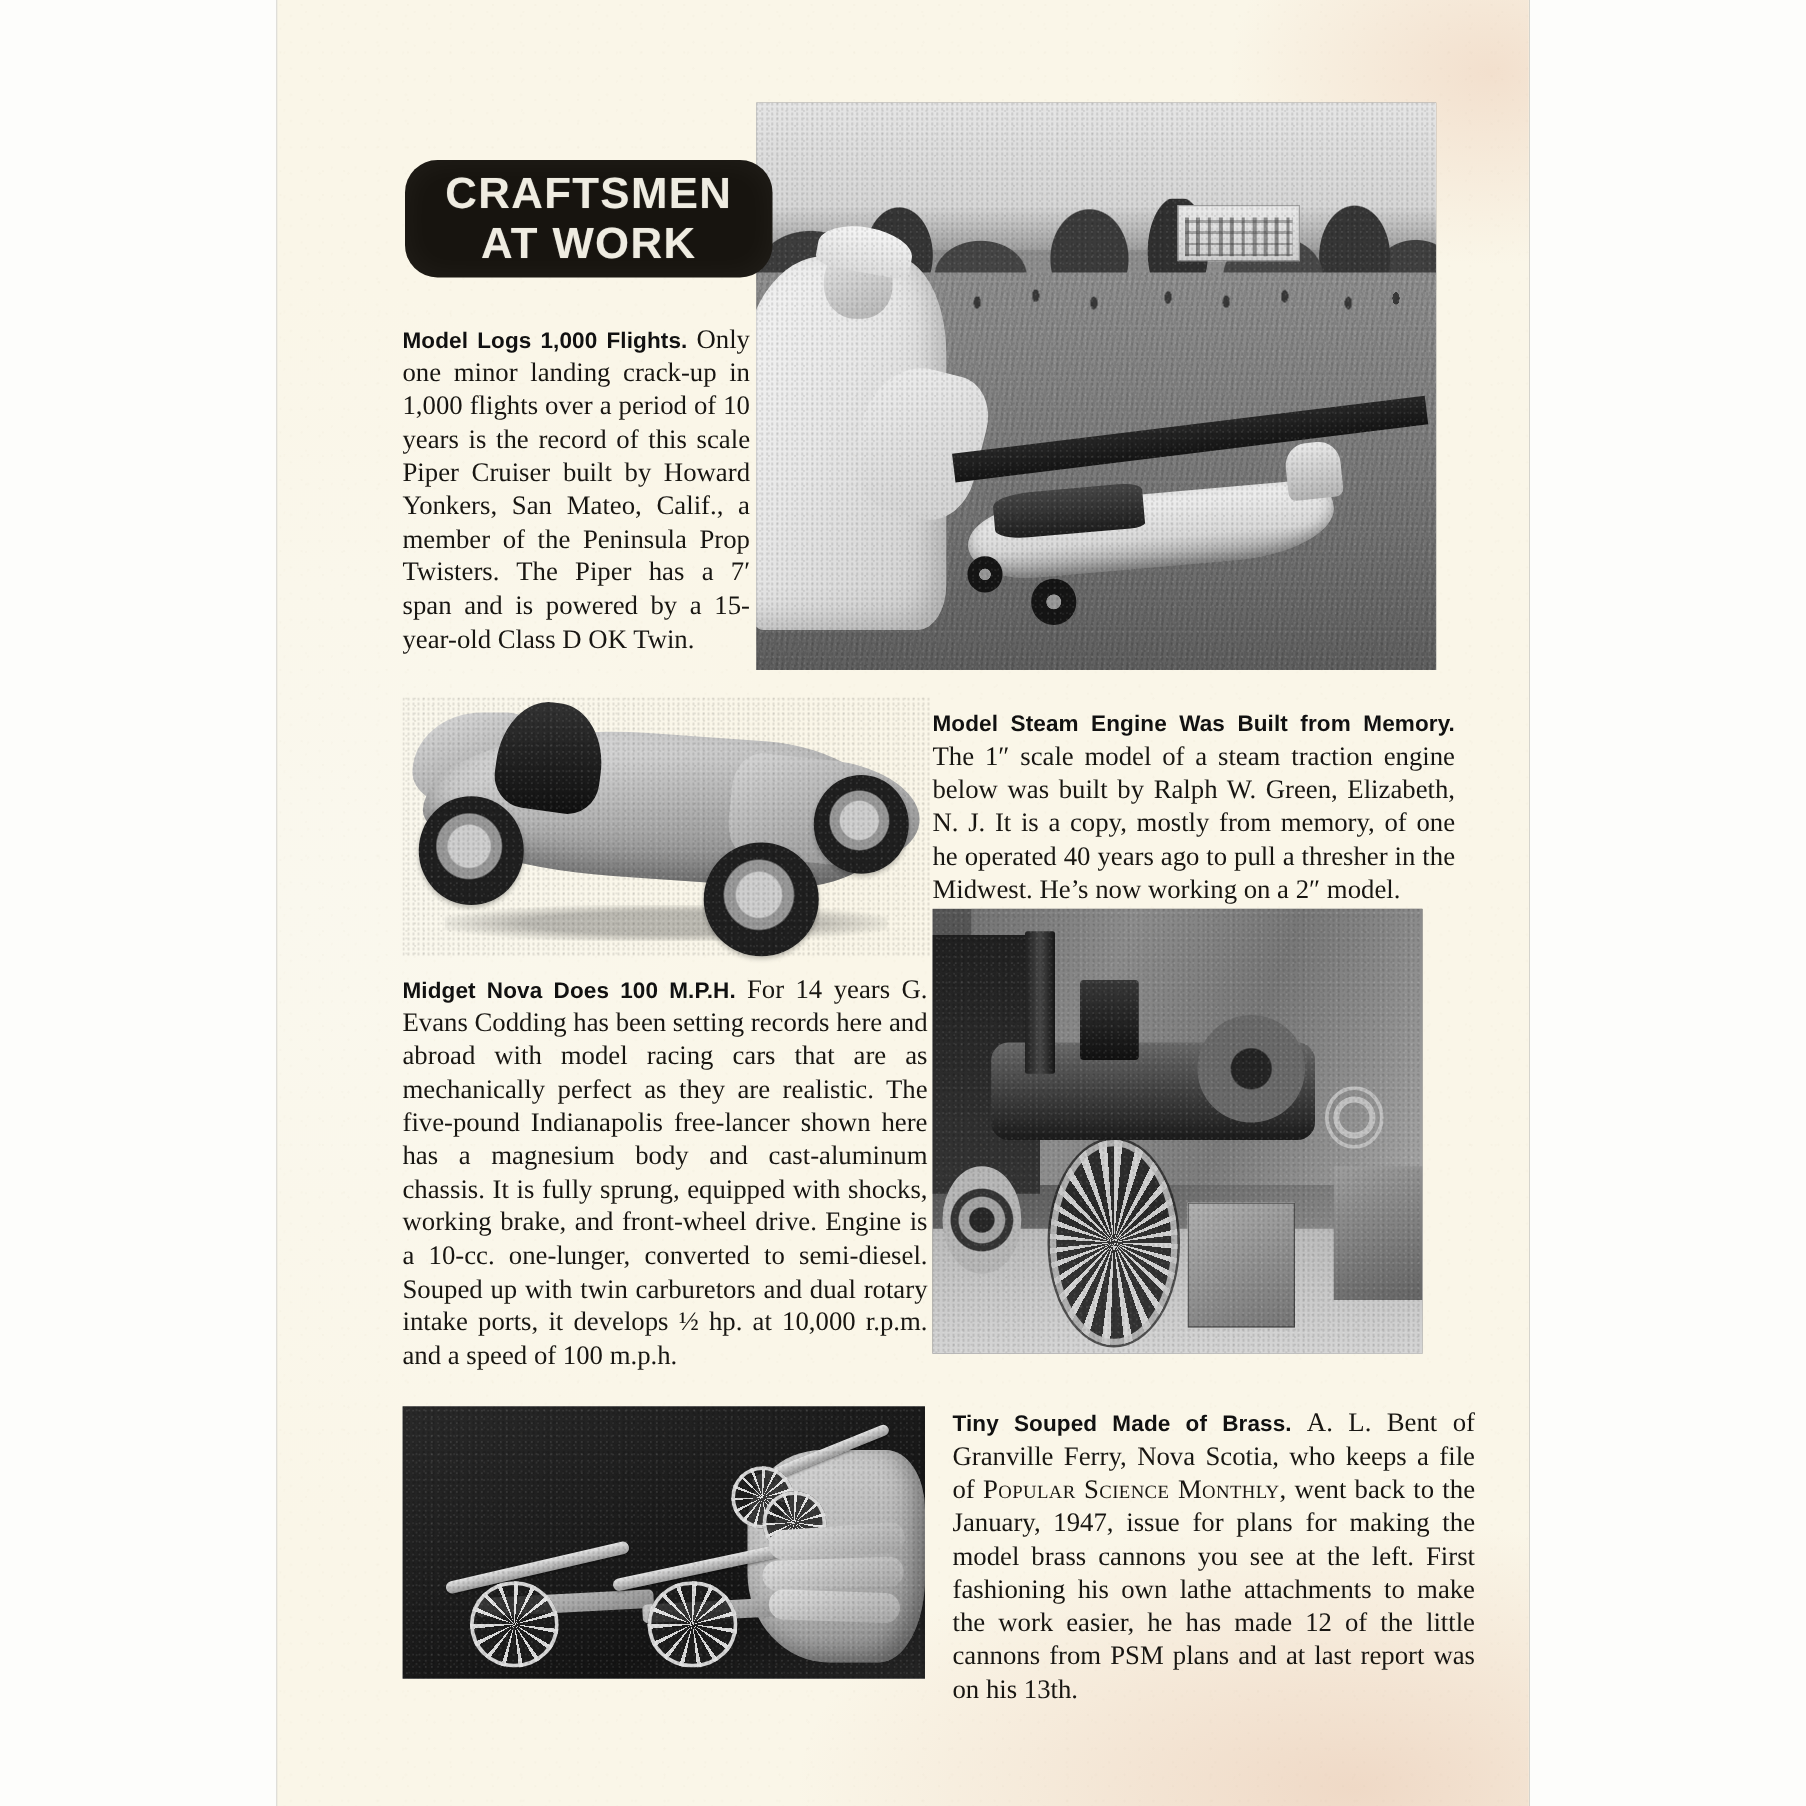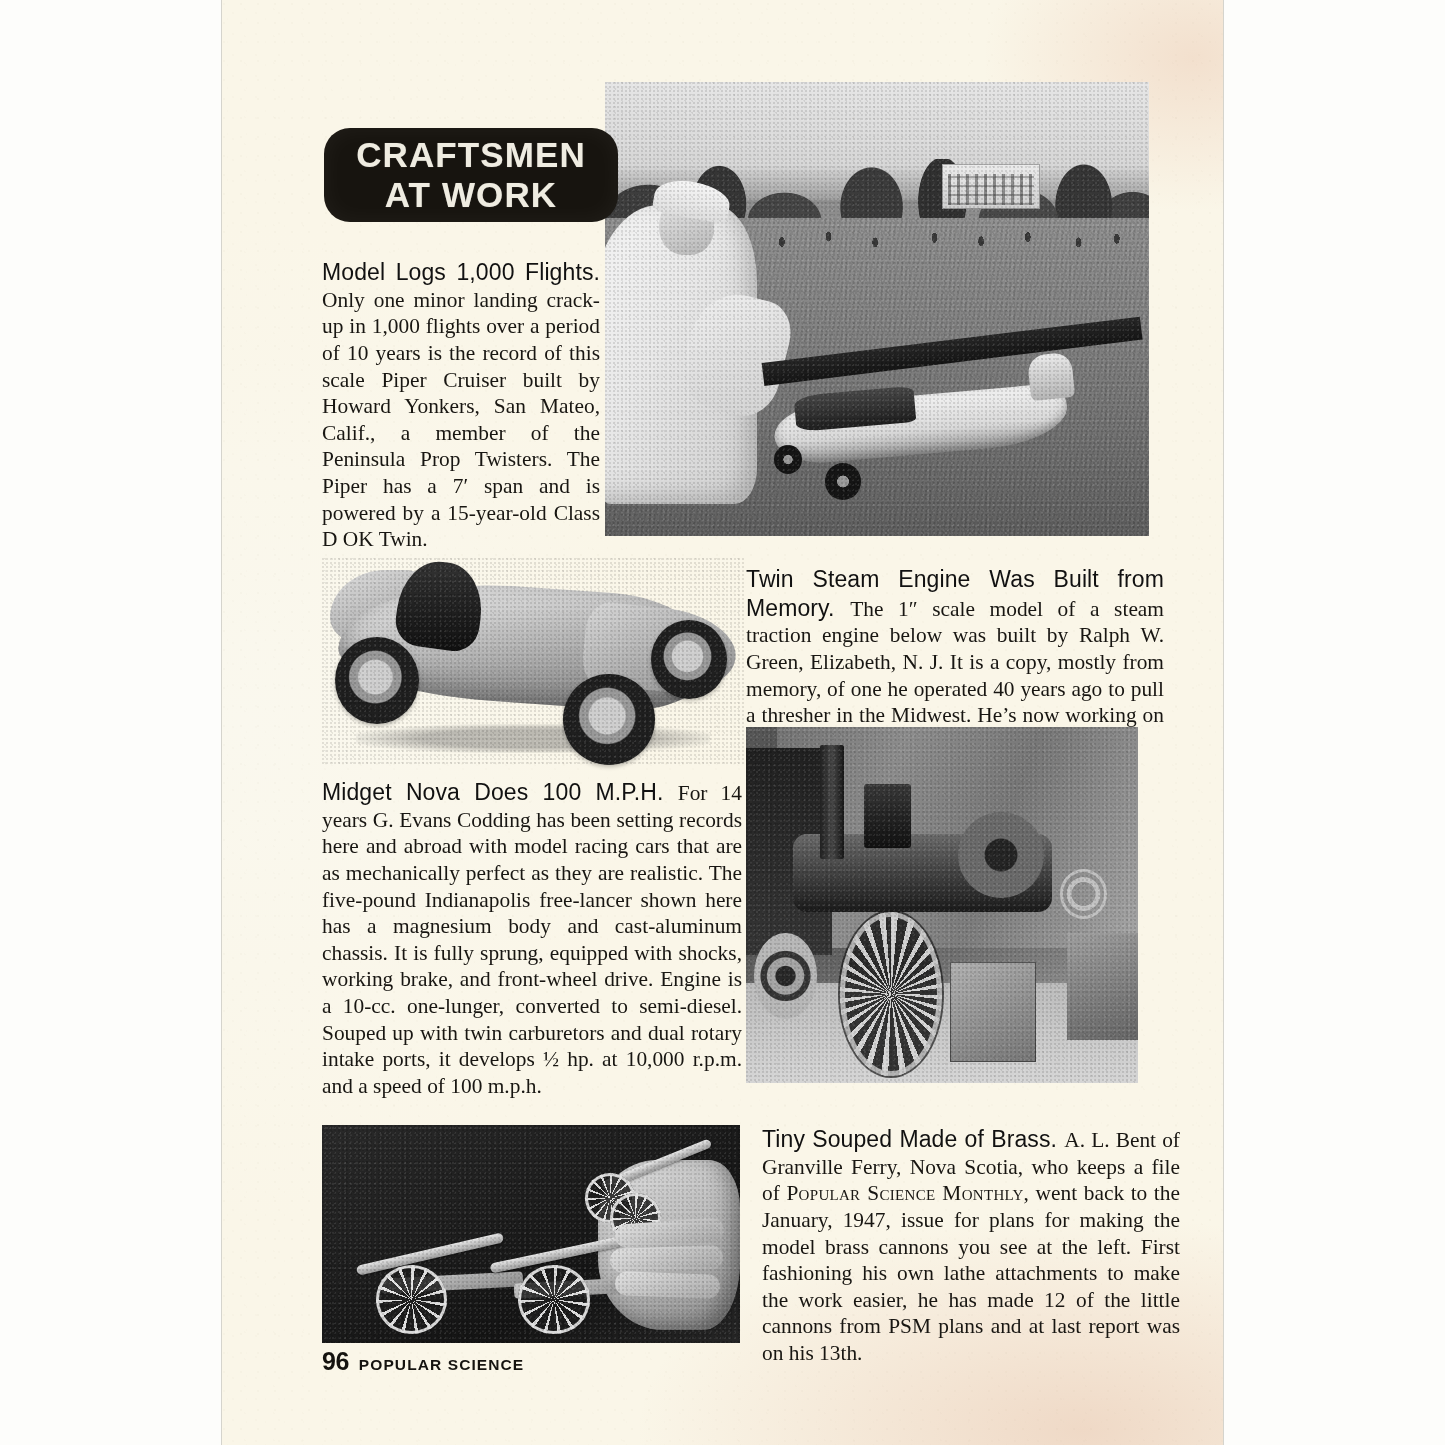--- a/index.html
+++ b/index.html
@@ -414,22 +414,22 @@
     font-family: "Liberation Serif", serif;
     font-size: 21.4px;
     line-height: 1.245;
     color: #181612;
     text-align: justify;
     text-justify: inter-word;
     hyphens: manual;
   }
   .col b, .lead {
     font-family: "Liberation Sans", sans-serif;
-    font-weight: 400;
-    font-size: 23px;
+    font-weight: 700;
+    font-size: 18px;
     letter-spacing: .1px;
     color: #111;
   }
   .sc { font-variant: small-caps; letter-spacing: .3px; }
 
   #txt-plane   { left:100px; top:258px;  width:278px; }
   #txt-steam   { left:524px; top:565px;  width:418px; }
   #txt-racer   { left:100px; top:778px;  width:420px; }
   #txt-cannons { left:540px; top:1125px; width:418px; }
 
@@ -492,21 +492,21 @@
         <div class="nose"></div>
         <div class="cockpit"></div>
         <div class="rw rw1"></div>
         <div class="rw rw2"></div>
         <div class="rw rw3"></div>
       </div>
       <div class="grain"></div>
     </div>
 
     <div class="col" id="txt-steam">
-      <span class="lead">Twin Steam Engine Was Built from Memory. </span>
+      <span class="lead">Model Steam Engine Was Built from Memory. </span>
       <span>The 1″ scale model of a steam traction engine below was built by Ralph W. Green, Elizabeth, N. J. It is a copy, mostly from memory, of one he operated 40 years ago to pull a thresher in the Midwest. He’s now working on a 2″ model.</span>
     </div>
 
     <div class="col" id="txt-racer">
       <span class="lead">Midget Nova Does 100 M.P.H. </span>
       <span>For 14 years G. Evans Codding has been setting records here and abroad with model racing cars that are as mechanically perfect as they are realistic. The five-pound Indianapolis free-lancer shown here has a magnesium body and cast-aluminum chassis. It is fully sprung, equipped with shocks, working brake, and front-wheel drive. Engine is a 10-cc. one-lunger, converted to semi-diesel. Souped up with twin carburetors and dual rotary intake ports, it develops ½ hp. at 10,000 r.p.m. and a speed of 100 m.p.h.</span>
     </div>
 
     <div class="photo" id="photo-steam">
       <div class="bg"></div>
@@ -542,19 +542,15 @@
       <div class="finger f2"></div>
       <div class="finger f3"></div>
       <div class="grain"></div>
     </div>
 
     <div class="col" id="txt-cannons">
       <span class="lead">Tiny Souped Made of Brass. </span>
       <span>A. L. Bent of Granville Ferry, Nova Scotia, who keeps a file of </span><span class="sc">Popular Science Monthly</span><span>, went back to the January, 1947, issue for plans for making the model brass cannons you see at the left. First fashioning his own lathe attachments to make the work easier, he has made 12 of the little cannons from PSM plans and at last report was on his 13th.</span>
     </div>
 
-    <div id="footer">
-      <span class="pg">96</span>
-      <span class="mag">POPULAR SCIENCE</span>
-    </div>
 
   </div>
 </div>
 
 </body></html>

